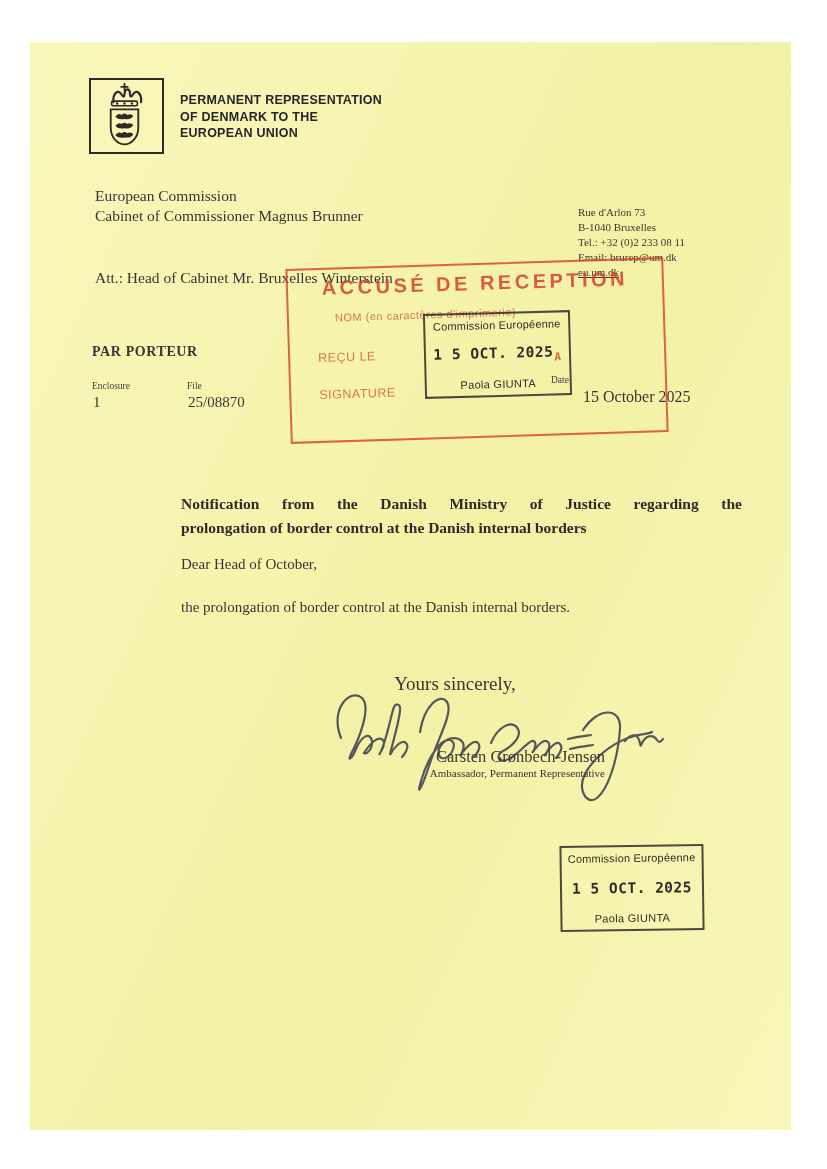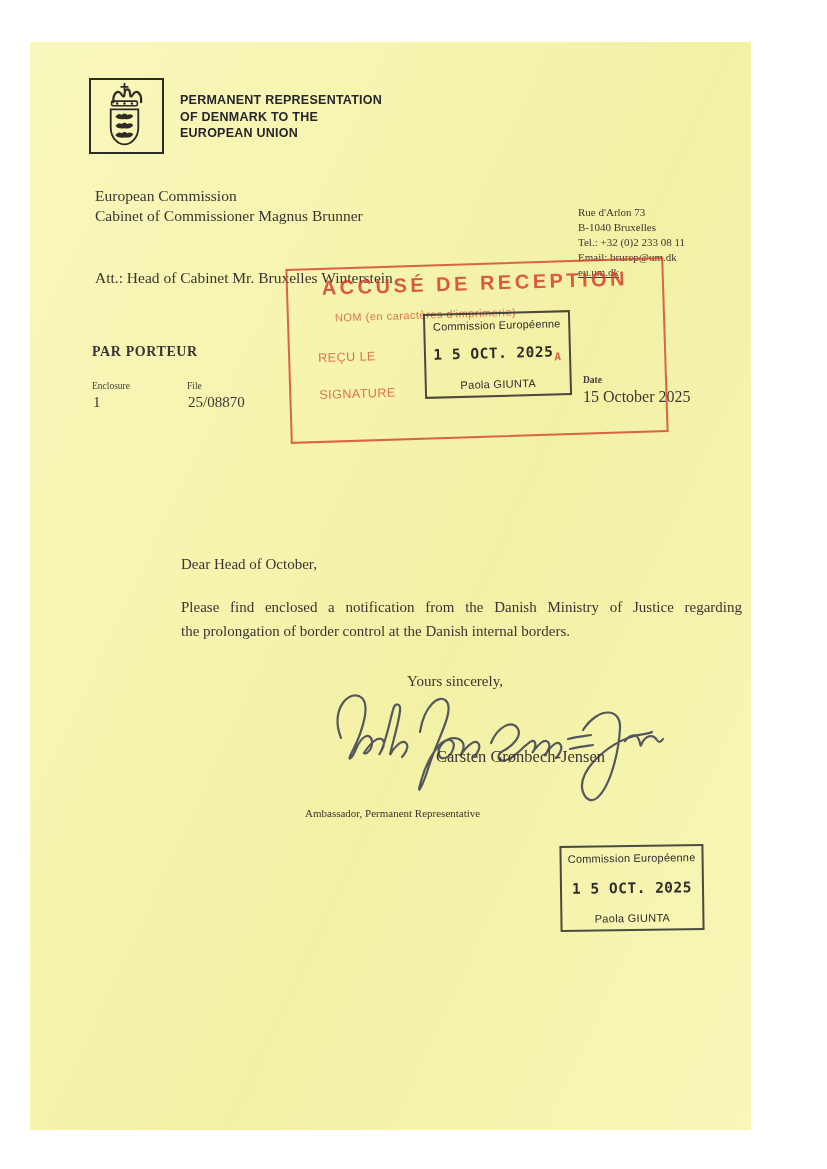--- a/index.html
+++ b/index.html
@@ -1,17 +1,17 @@
 <!DOCTYPE html>
 <html style="--paper: #f6f4ab; --ink: #3a3531; --stamp-red: #d5402e; --sig-ink: #3e4352;"><head>
 <meta charset="utf-8">
 <style>
   html,body{margin:0;padding:0;background:#ffffff;}
   .page{position:relative;width:751px;height:1169px;background:#ffffff;overflow:hidden;
-        font-family:"Liberation Serif",serif;color:var(--ink,#3a3531);}
+        font-family:"Liberation Serif",serif;color:var(--ink,#3a3531);padding-left:40px;}
   .paper{position:absolute;left:30px;top:42px;width:773px;height:1088px;
          background:var(--paper,#f6f4ab);
          background-image:linear-gradient(115deg, rgba(255,255,220,.35), rgba(230,228,140,.18) 55%, rgba(255,255,225,.28));}
   .abs{position:absolute;}
 
   
   .logo-box{left:59px;top:36px;width:71px;height:72px;border:2px solid #2c2b28;}
   .org-name{left:150px;top:50px;font-family:"Liberation Sans",sans-serif;font-weight:700;
             font-size:12.5px;line-height:16.5px;letter-spacing:.25px;color:#25252a;}
 
@@ -20,21 +20,21 @@
   .attention{left:65px;top:227px;font-size:15.5px;}
   .contact{left:548px;top:146px;font-size:11px;line-height:15px;color:#3c3731;margin-top:17px;}
   .contact .web{text-decoration:underline;}
 
   
   .delivery{left:62px;top:302px;font-weight:700;font-size:14px;letter-spacing:.6px;}
   .meta-label{font-size:9.5px;color:#45403a;}
   .meta-value{font-size:15px;}
   .lbl-enc{left:62px;top:339px;}  .val-enc{left:63px;top:352px;}
   .lbl-file{left:157px;top:339px;text-align:right;} .val-file{left:158px;top:352px;}
-  .lbl-date{left:553px;top:333px;font-weight:bold;} .val-date{left:553px;top:346px;font-size:16px;}
+  .lbl-date{left:521px;top:333px;} .val-date{left:553px;top:346px;font-size:16px;}
 
   
   .stamp-red{left:258px;top:221px;width:374px;height:171px;
              border:2.5px solid rgba(213,64,46,.8);transform:rotate(-1.8deg);
              font-family:"Liberation Sans",sans-serif;color:var(--stamp-red,#d5402e);}
   .stamp-red .title{position:absolute;left:0;right:0;top:7px;text-align:center;
              font-weight:700;font-size:20px;letter-spacing:3.5px;opacity:.85;white-space:nowrap;}
   .stamp-red .fld{position:absolute;opacity:.72;letter-spacing:.5px;}
   .fld-nom{left:46px;top:42px;font-size:11px;}
   .fld-recu{left:28px;top:81px;font-size:12.5px;}
@@ -53,23 +53,23 @@
   .stamp-bottom{left:530px;top:803px;width:144px;height:86px;transform:rotate(-.8deg);}
   .red-a{color:var(--stamp-red,#d5402e);font-size:11px;font-weight:700;opacity:.8;
          vertical-align:-4px;margin-left:1px;}
 
   
   .subject{left:151px;top:450px;width:561px;font-weight:700;font-size:15.5px;
            line-height:24px;color:#2e2a28;}
   .just{text-align:justify;text-align-last:justify;}
   .salutation{left:151px;top:514px;font-size:15px;}
   .paragraph{left:151px;top:553px;width:561px;font-size:15px;line-height:24px;}
-  .closing-block{left:275px;top:631px;width:300px;text-align:center;font-size:15px;}
+  .closing-block{left:275px;top:631px;width:300px;text-align:center;font-size:19px;}
   .sig-name{left:275px;top:705px;width:300px;text-align:right;font-size:16.5px;}
-  .sig-title{left:275px;top:725px;width:300px;text-align:left;font-size:11px;margin-top:40px;}
+  .sig-title{left:275px;top:725px;width:300px;text-align:right;font-size:11px;}
   .sig-svg{left:295px;top:644px;width:345px;height:125px;}
 </style>
 </head>
 <body>
 
 <div class="page">
   <div class="paper">
 
     <div class="abs logo-box">
       <svg width="67" height="68" viewBox="0 0 72 74">
@@ -123,23 +123,26 @@
       <div class="fld fld-recu">REÇU LE</div>
       <div class="fld fld-sig">SIGNATURE</div>
     </div>
 
     <div class="abs box-stamp stamp-top">
       <div class="org">Commission Européenne</div>
       <div class="dt"><span>1 5 OCT. 2025</span><span class="red-a">A</span></div>
       <div class="who">Paola GIUNTA</div>
     </div>
 
+    <div class="abs subject">
+      <div class="just">Notification from the Danish Ministry of Justice regarding the</div>
+      <div>prolongation of border control at the Danish internal borders</div>
+    </div>
     <div class="abs salutation">Dear Head of October,</div>
     <div class="abs paragraph">
-      <div class="just">Please find enclosed a notification from the Danish Ministry of Justice regarding</div>
       <div>the prolongation of border control at the Danish internal borders.</div>
     </div>
 
     <div class="abs closing-block">Yours sincerely,</div>
     <svg class="abs sig-svg" viewBox="0 0 345 125">
       <g fill="none" stroke="var(--sig-ink,#3e4352)" stroke-width="2.2" stroke-linecap="round" opacity=".88">
         <path d="M16,52 C4,22 26,2 37,12 C47,22 33,55 26,68 C22,76 27,73 31,63 C37,49 45,46 47,55 C48,62 42,69 39,67 C45,58 53,49 58,54 C61,58 56,66 54,69 C60,60 64,38 68,24 C70,16 76,17 75,25 C73,41 67,58 65,69 C69,61 77,53 81,57 C85,61 79,69 77,71"></path>
         <path d="M95,46 C99,20 115,6 122,16 C129,26 112,54 104,80 C97,102 90,114 97,92 C103,72 116,52 125,54 C133,56 127,70 120,72 C113,74 111,64 118,57 C125,50 135,51 138,57 C140,62 137,67 135,70 C141,61 149,53 153,57 C157,61 151,69 149,71"></path>
         <path d="M166,57 C173,40 188,33 193,43 C197,51 186,61 178,65 C170,69 173,78 184,73 C194,68 201,57 207,55 C212,54 211,63 207,67 C213,59 219,52 223,56 C227,60 221,68 219,70 C225,62 231,54 235,58 C239,62 233,70 231,72"></path>
         <path d="M243,53 C251,51 259,50 266,49 M245,63 C253,61 261,60 268,59"></path>

